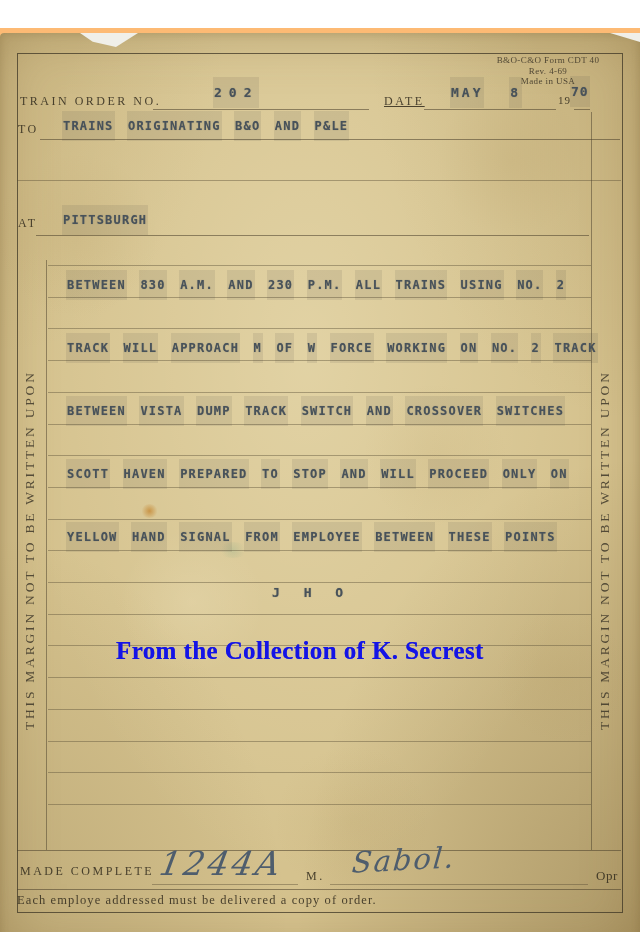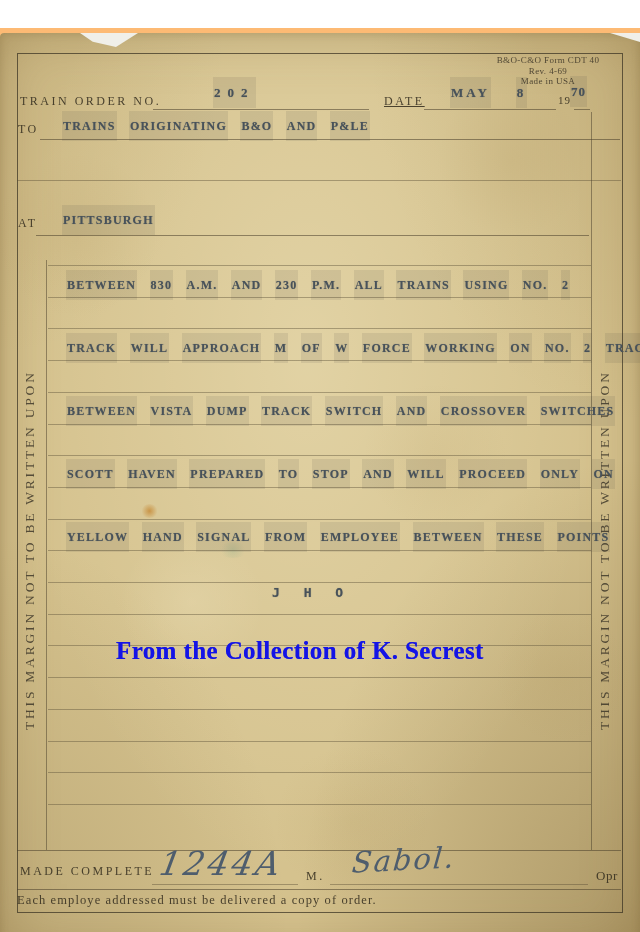--- a/index.html
+++ b/index.html
@@ -102,21 +102,21 @@
   
   .typed{
     position:absolute;
     font-family:"DejaVu Sans Mono", monospace;
     font-weight:700;
     font-size:12px;letter-spacing:1.2px;word-spacing:4px;
     color:#48525a;
     white-space:nowrap;
     text-shadow:0 0 1px rgba(72,82,90,0.55);
   }
-  .typed .w{background:rgba(62,62,62,0.10);padding:8px 1px;font-family:Liberation Serif, serif;}
+  .typed .w{background:rgba(62,62,62,0.10);padding:8px 1px;}
   .typed.num{font-size:13px;letter-spacing:7px;}
   .typed.date{font-size:13px;letter-spacing:3px;word-spacing:14px;}
   .typed.initials{font-size:13px;letter-spacing:6px;}
   
   .hand{
     position:absolute;
     font-family:"DejaVu Serif", serif;
     font-style:italic;
     color:#4e5d6d;
     white-space:nowrap;

